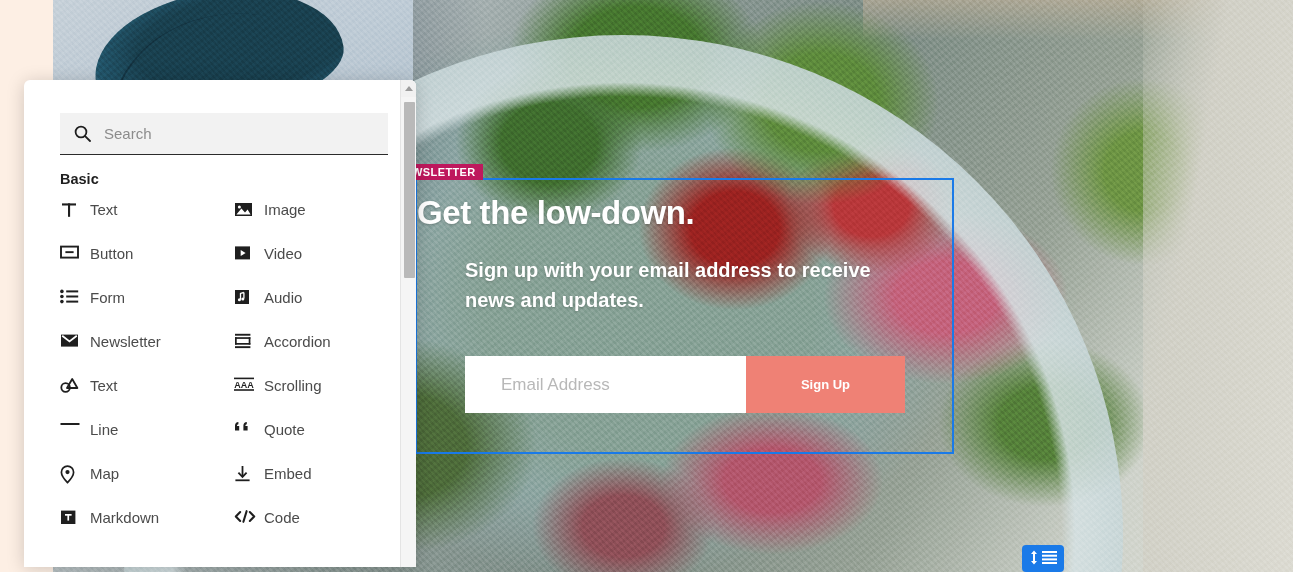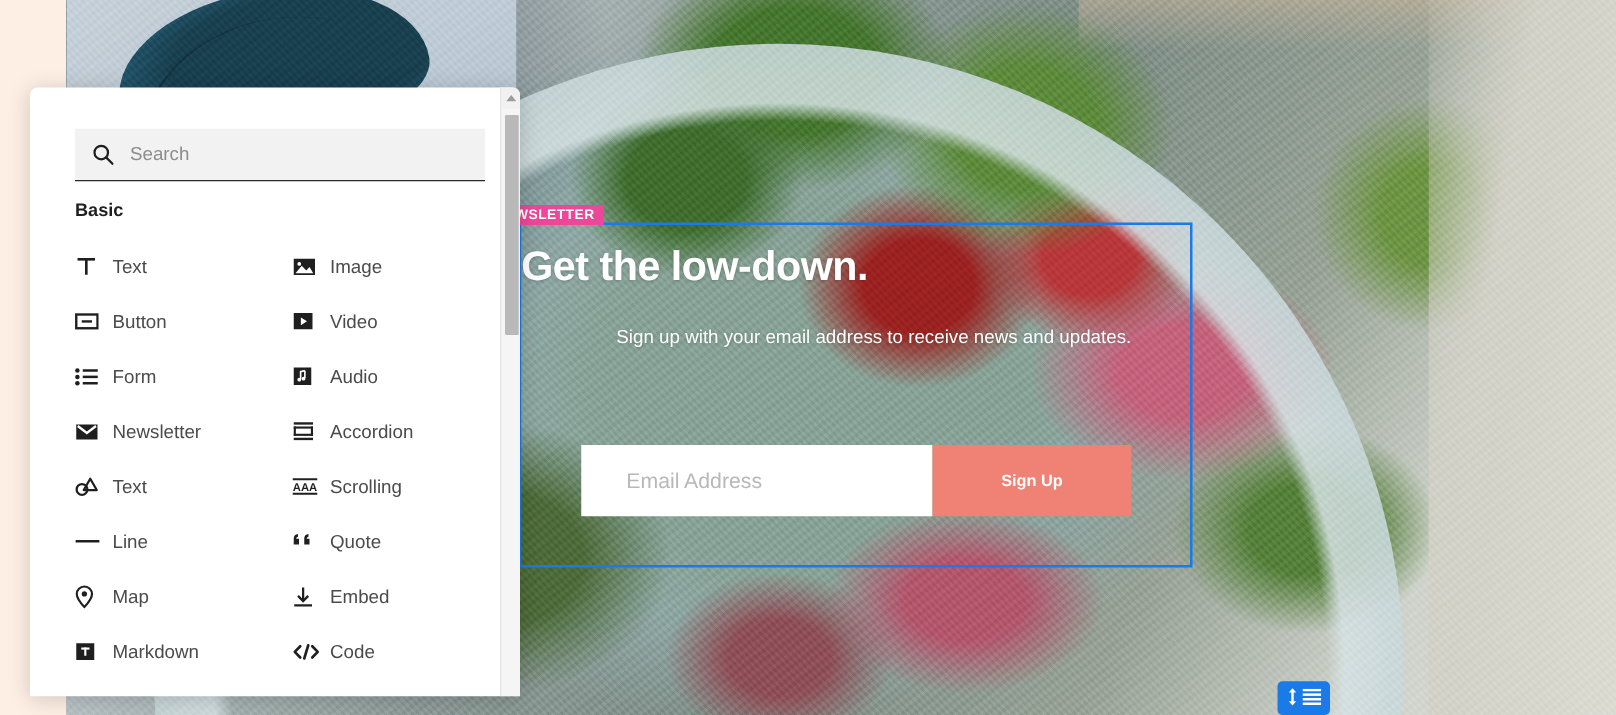--- a/index.html
+++ b/index.html
@@ -98,22 +98,22 @@
     position: absolute; left: 417px; top: 180px; width: 536px; height: 272px;
   }
   .nl-heading {
     position: absolute; left: 0; top: 14px; width: 100%;
     text-align: left; color: #ffffff;
     font-size: 33px; font-weight: bold; letter-spacing: -0.4px;
     text-shadow: 0 1px 3px rgba(0,0,0,.22);
   }
   .nl-sub {
     position: absolute; left: 48px; top: 75px; width: 440px;
-    text-align: right; color: #ffffff;
-    font-size: 15px; line-height: 30px; font-weight: 400;
+    text-align: left; color: #ffffff;
+    font-size: 20px; line-height: 30px; font-weight: 700;
     text-shadow: 0 1px 3px rgba(0,0,0,.22);
   }
   .nl-form {
     position: absolute; left: 48px; top: 176px; width: 440px; height: 57px;
     display: flex;
     border-radius: 11px;
   }
   .nl-email {
     flex: 0 0 281px; height: 57px; background: #ffffff; border: 0;
     padding: 0 0 0 36px; font-size: 17px; color: #444;
@@ -127,37 +127,37 @@
     font-family: "Liberation Sans", sans-serif;
   }
 
   
   .sel-outline {
     position: absolute; left: 415px; top: 178px; width: 539px; height: 276px;
     border: 2px solid #1a7ae8; pointer-events: none;
   }
   .sel-tag {
     position: absolute; left: 405px; top: 164px; height: 16px;
-    background: #ec4899; color: #fff;
+    background: #be185d; color: #fff;
     font-size: 11px; font-weight: bold; letter-spacing: .4px;
     padding: 1px 7px 0 7px; line-height: 15px; white-space: nowrap;
     overflow: hidden;
   }
 
   
   .reorder-btn {
     position: absolute; left: 1022px; top: 545px;
     width: 42px; height: 27px; border-radius: 4px;
     background: #1a7ae8; border: 0; cursor: pointer;
     display: flex; align-items: center; justify-content: center; gap: 3px;
   }
 
   
   .panel {
-    position: absolute; left: 24px; top: 70px; width: 392px; height: 487px;
+    position: absolute; left: 24px; top: 80px; width: 392px; height: 487px;
     background: #ffffff;
     border-top-left-radius: 6px; border-top-right-radius: 6px;
     box-shadow: 0 2px 18px rgba(0,0,0,.18);
     overflow: hidden;
   }
   .panel-inner { position: absolute; left: 0; top: 0; width: 400px; height: 487px; padding: 0 36px; }
 
   .search-wrap {
     position: relative; margin-top: 33px; height: 42px;
     background: #f2f2f2; border-bottom: 1.5px solid #2b2b2b;
@@ -174,21 +174,21 @@
 
   .group-title {
     margin-top: 16px; font-size: 14.5px; font-weight: bold; color: #1f1f1f;
   }
 
   .block-grid {
     margin-top: 14px;
     display: grid; grid-template-columns: 174px 174px; column-gap: 0; row-gap: 0;
   }
   .block-item {
-    display: flex; align-items: center; height: 44px; cursor: pointer;
+    display: flex; align-items: flex-start; height: 44px; cursor: pointer;
     color: #4b4b4b; font-size: 15px;
   }
   .bi-icon {
     width: 30px; min-width: 30px; display: flex; align-items: center; justify-content: flex-start;
     color: #0f172a;
   }
   .bi-label { white-space: nowrap; }
 
   
   .sbar {

